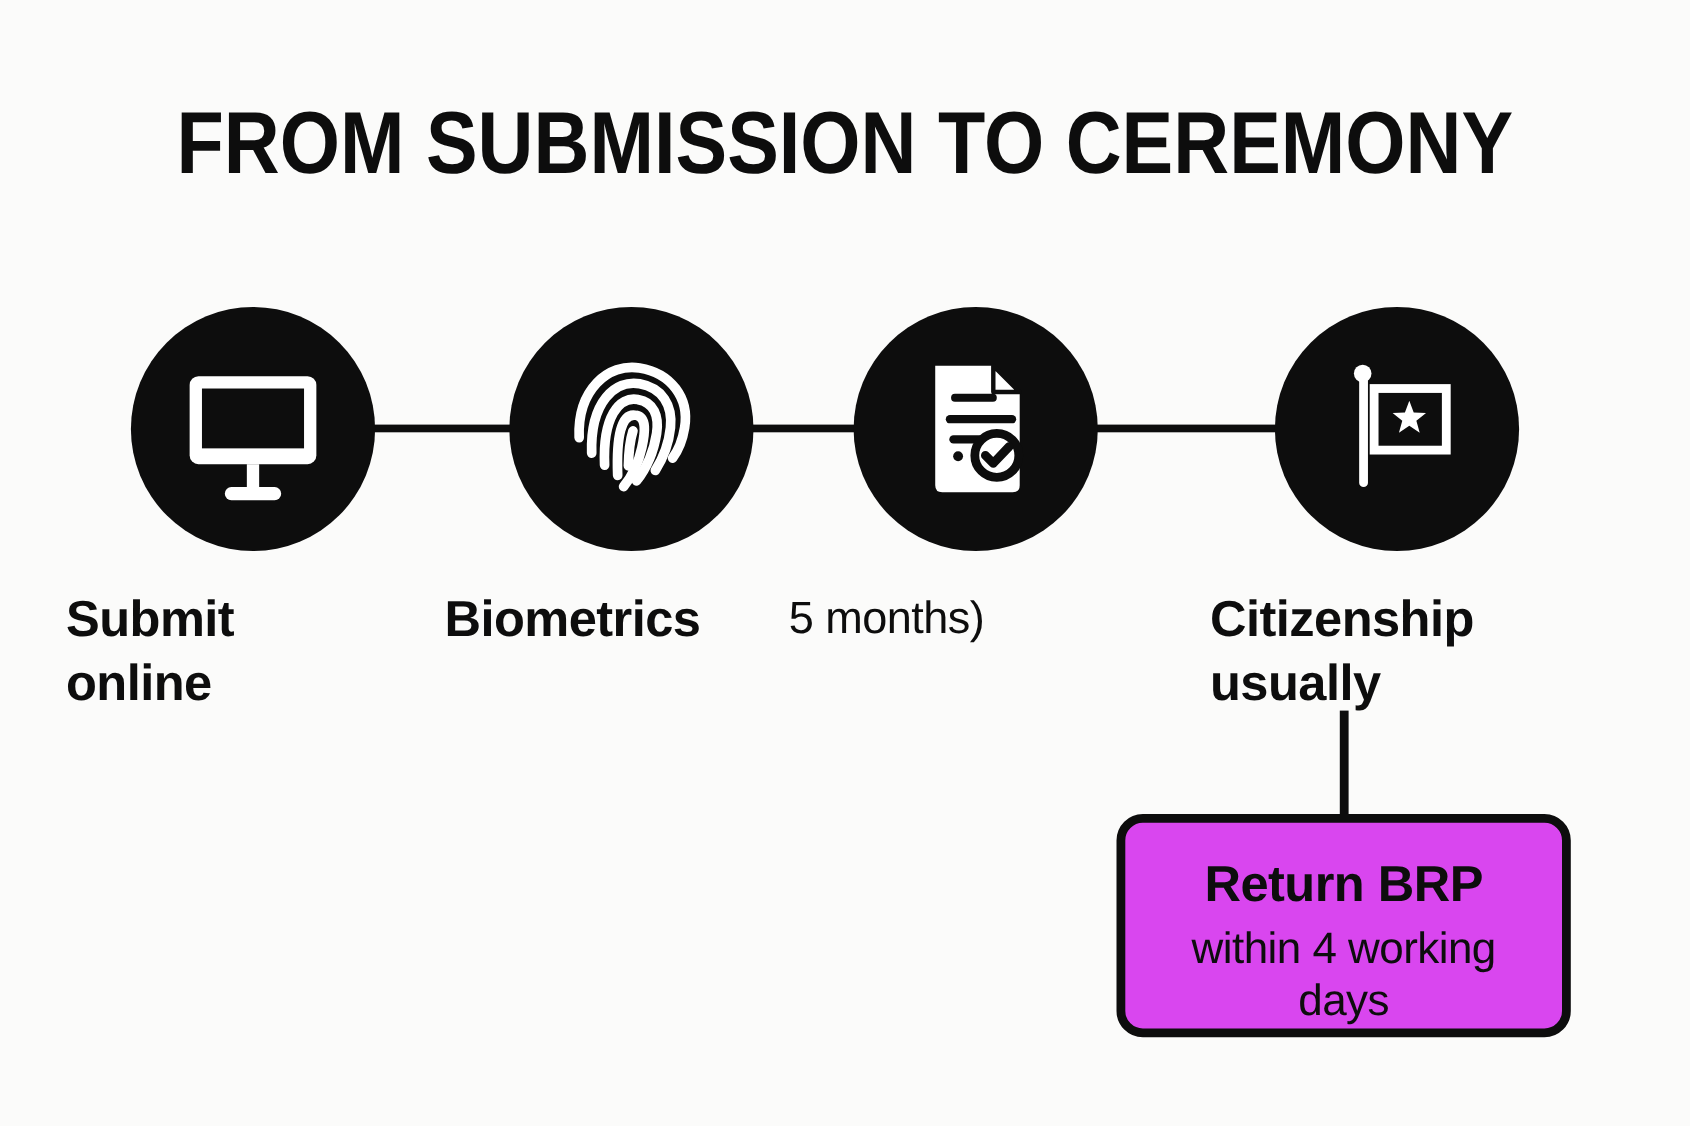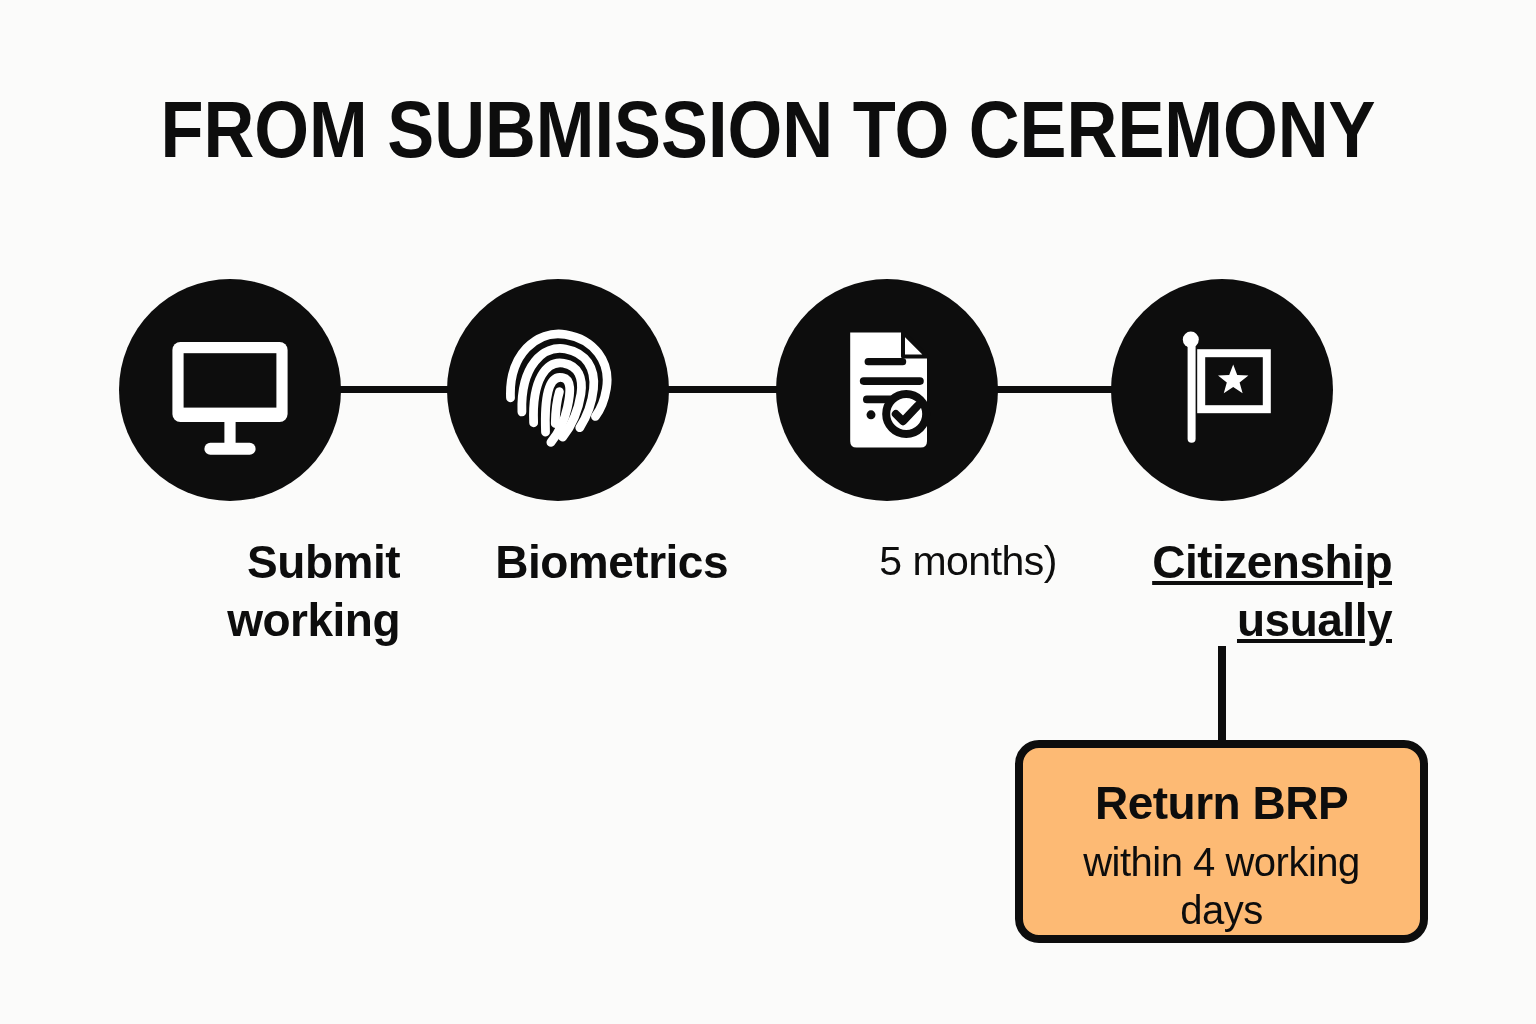--- a/index.html
+++ b/index.html
@@ -37,27 +37,27 @@
     top: 386px;
     width: 992px;
     height: 7px;
     background: #0d0d0d;
     z-index: 1;
   }
   .step {
     position: absolute;
     top: 279px;
     width: 340px;
-    text-align: right;
+    text-align: left;
     z-index: 2;
   }
   .step-1 { left: 60px; }
-  .step-2 { left: 388px; }
+  .step-2 { left: 404px; }
   .step-3 { left: 717px; }
-  .step-4 { left: 1052px; text-decoration: underline; }
+  .step-4 { left: 1100px; }
   .circle {
     width: 222px;
     height: 222px;
     border-radius: 50%;
     background: #0d0d0d;
     margin: 0 auto;
     display: flex;
     align-items: center;
     justify-content: center;
   }
@@ -88,21 +88,21 @@
     background: #0d0d0d;
     z-index: 1;
   }
   .callout {
     position: absolute;
     left: 1015px;
     top: 740px;
     width: 413px;
     height: 203px;
     box-sizing: border-box;
-    background: #fdba74;
+    background: #d946ef;
     border: 8px solid #0d0d0d;
     border-radius: 24px;
     text-align: center;
     z-index: 2;
   }
   .callout-title {
     margin-top: 28px;
     font-size: 46px;
     font-weight: bold;
     letter-spacing: -0.5px;
@@ -129,21 +129,21 @@
     <div class="circle">
       <svg width="160" height="160" viewBox="0 0 100 100">
         <rect x="14" y="20" width="72" height="50" rx="5" fill="#ffffff"></rect>
         <rect x="21" y="27" width="58" height="34" fill="#0d0d0d"></rect>
         <rect x="46.5" y="70" width="7" height="14" fill="#ffffff"></rect>
         <rect x="34" y="83" width="32" height="7.5" rx="3.7" fill="#ffffff"></rect>
       </svg>
     </div>
     <div class="label">
       <div class="bold">Submit</div>
-      <div class="bold">working</div>
+      <div class="bold">online</div>
     </div>
   </div>
 
   <div class="step step-2">
     <div class="circle">
       <svg width="160" height="160" viewBox="0 0 100 100">
         <g transform="rotate(6 50 50)" fill="none" stroke="#ffffff" stroke-width="5.5" stroke-linecap="round">
           <path d="M 21 58 C 17 31 33 14 51 15 C 69 16 81 29 80 46 C 79.6 53 78 59 75 64"></path>
           <path d="M 29 66 C 25 37 38 23 52 24 C 65 25 72 34 72 47 C 72 56 70 64 66 72"></path>
           <path d="M 37 72 C 33 45 41 32 52 33 C 61 33.5 65 41 64.5 51 C 64 61 61 71 56 79"></path>

